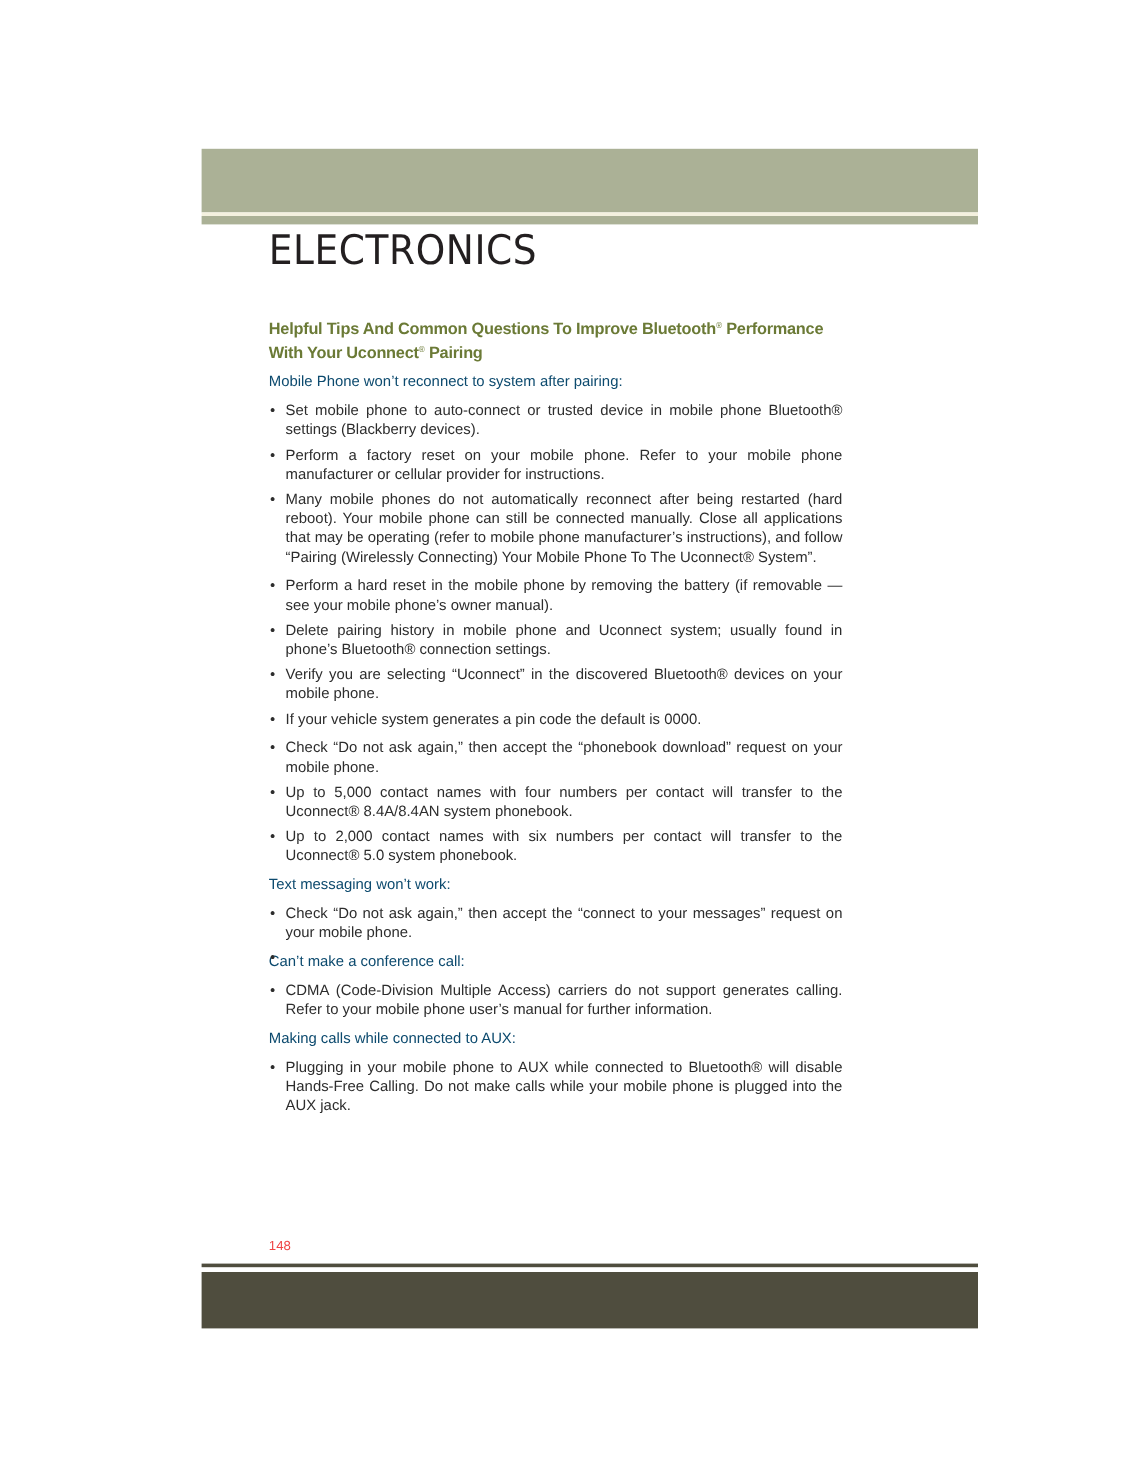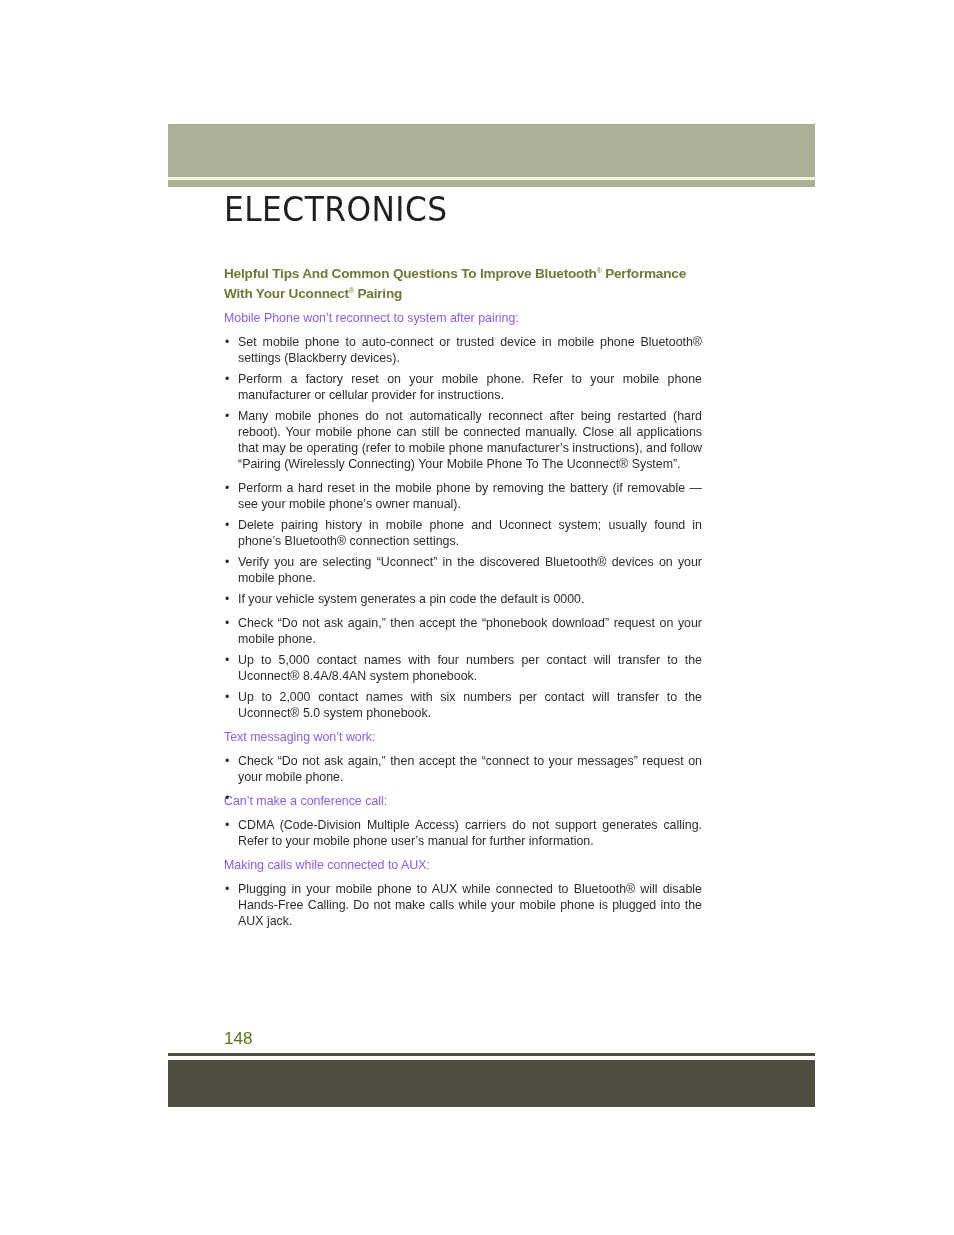--- a/index.html
+++ b/index.html
@@ -71,21 +71,21 @@
     .subhead sup {
       font-size: 7px;
       font-weight: normal;
       vertical-align: 5px;
       line-height: 0;
     }
     .lead {
       font-size: 12.4px;
       line-height: 16px;
       margin: 0 0 8px 0;
-      color: #8b5cf6;
+      color: #0c4a6e;
     }
     ul.bullets {
       list-style: none;
       margin: 0 0 8px 0;
       padding: 0;
     }
     ul.bullets li {
       position: relative;
       padding-left: 14px;
       font-size: 12.4px;
@@ -96,22 +96,22 @@
     }
     ul.bullets li .bullet-dot {
       position: absolute;
       left: 1px;
       top: 0;
     }
     .page-number {
       position: absolute;
       left: 224px;
       top: 1030px;
-      font-size: 17px;
-      color: #4d7c0f;
+      font-size: 11px;
+      color: #ef4444;
       line-height: 18px;
     }
     .footer-line {
       position: absolute;
       left: 168px;
       top: 1053px;
       width: 647px;
       height: 3px;
       background: #4f4d3e;
     }

